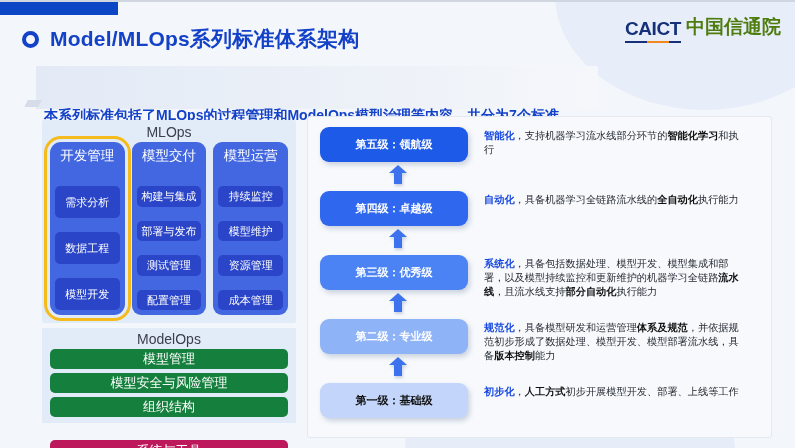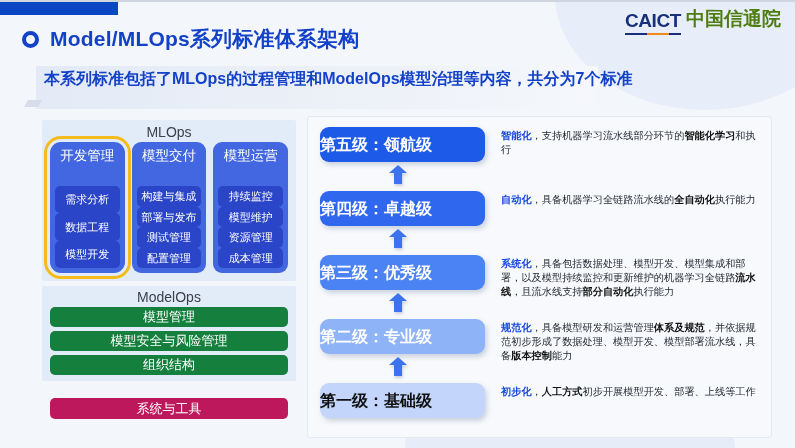--- a/index.html
+++ b/index.html
@@ -50,21 +50,21 @@
   .title-ring {
     width: 17px; height: 17px; margin-left: 22px; margin-right: 11px;
     border: 4px solid #1341c8; border-radius: 50%;
     flex: 0 0 auto;
   }
   .page-title {
     font-size: 21px; font-weight: bold; color: #1341c8;
     letter-spacing: .2px; white-space: nowrap;
   }
   .logo {
-    position: absolute; right: 14px; top: 6px;
+    position: absolute; right: 14px; top: 14px;
     display: flex; align-items: flex-end; z-index: 6;
   }
   .logo-caict {
     font-size: 19px; font-weight: bold; color: #16307a;
     letter-spacing: -0.4px; position: relative; padding-bottom: 3px;
   }
   .logo-caict::after {
     content: ""; position: absolute; left: 0; right: 0; bottom: 0;
     height: 2.5px;
     background: linear-gradient(to right, #16307a 0 40%, #f08a1d 40% 78%, #16307a 78% 100%);
@@ -81,22 +81,22 @@
     background: linear-gradient(to right, #e3eaf6 0%, #eef2f8 65%, #f5f7fb 100%);
     z-index: 4;
     padding: 4px 0 0 8px;
   }
   .subtitle-band::before {
     content: ""; position: absolute; left: -10px; bottom: 2px;
     width: 14px; height: 7px; background: #d6dde8;
     transform: skewX(-26deg);
   }
   .subtitle-line {
-    font-size: 16px; font-weight: bold; color: #1341c8;
-    line-height: 18px; white-space: nowrap;
+    font-size: 14px; font-weight: bold; color: #1341c8;
+    line-height: 18px; white-space: nowrap; margin-top: 36px;
   }
 
   
   .content {
     position: absolute; left: 0; top: 116px; width: 795px; height: 332px;
     z-index: 5;
   }
 
   
   .left-panel {
@@ -121,21 +121,21 @@
   }
   .mlops-col.highlighted {
     outline: 3px solid #f5bb1d;
     outline-offset: 3px;
     border-radius: 11px;
   }
   .col-title {
     text-align: center; color: #ffffff; font-size: 13.5px;
     font-weight: normal; line-height: 22px; padding-bottom: 19px;
   }
-  .col-items { display: flex; flex-direction: column; gap: 0; flex: 1; }
+  .col-items { display: flex; flex-direction: column; gap: 14px; flex: 1; }
   .item-chip {
     background: #2a45c8;
     border-radius: 5px;
     color: #ffffff;
     font-size: 11px;
     text-align: center;
     line-height: 12.5px;
     padding: 4px 2px;
     flex: 1;
     display: flex; align-items: center; justify-content: center;
@@ -171,24 +171,24 @@
     border: 1px solid #e4e9f0;
     border-radius: 3px;
   }
   .levels { position: relative; width: 100%; height: 100%; }
   .level-row {
     position: absolute; left: 0; width: 100%;
     display: flex; align-items: flex-start;
   }
   .level-box {
     margin-left: 12px;
-    width: 165px;
+    width: 148px;
     border-radius: 9px;
-    text-align: left;
-    font-size: 16px; font-weight: bold;
+    text-align: center;
+    font-size: 11px; font-weight: bold;
     color: #ffffff;
     line-height: 35px; height: 35px;
     box-shadow: 2px 3px 5px rgba(90,110,150,0.28);
     flex: 0 0 auto;
     white-space: nowrap;
   }
   .level-desc {
     margin-left: 16px;
     font-size: 10.2px;
     color: #262b33;

